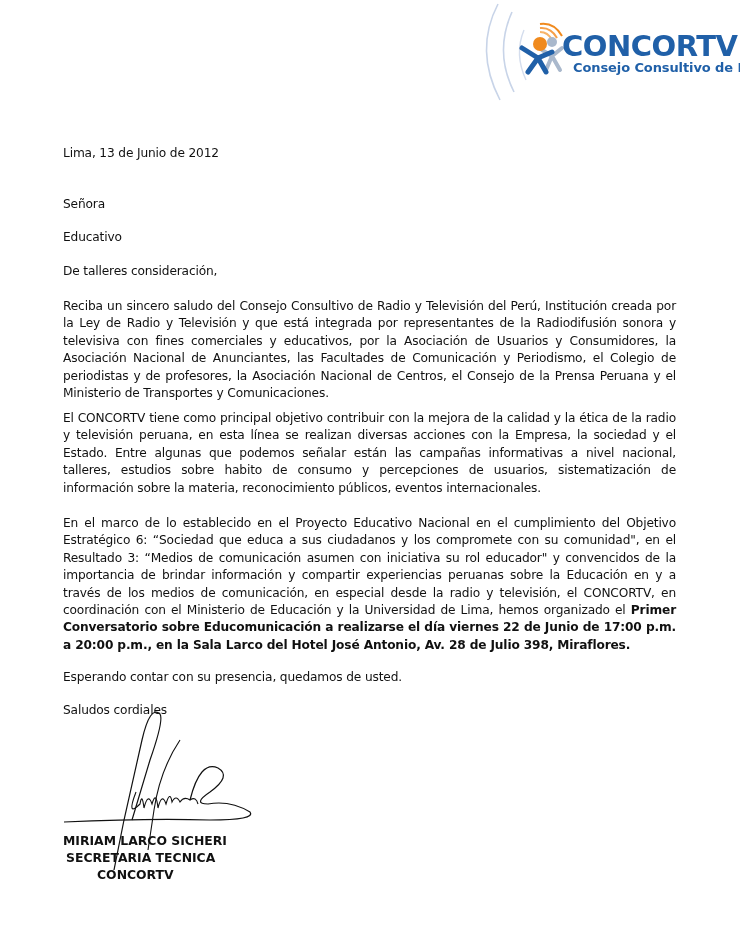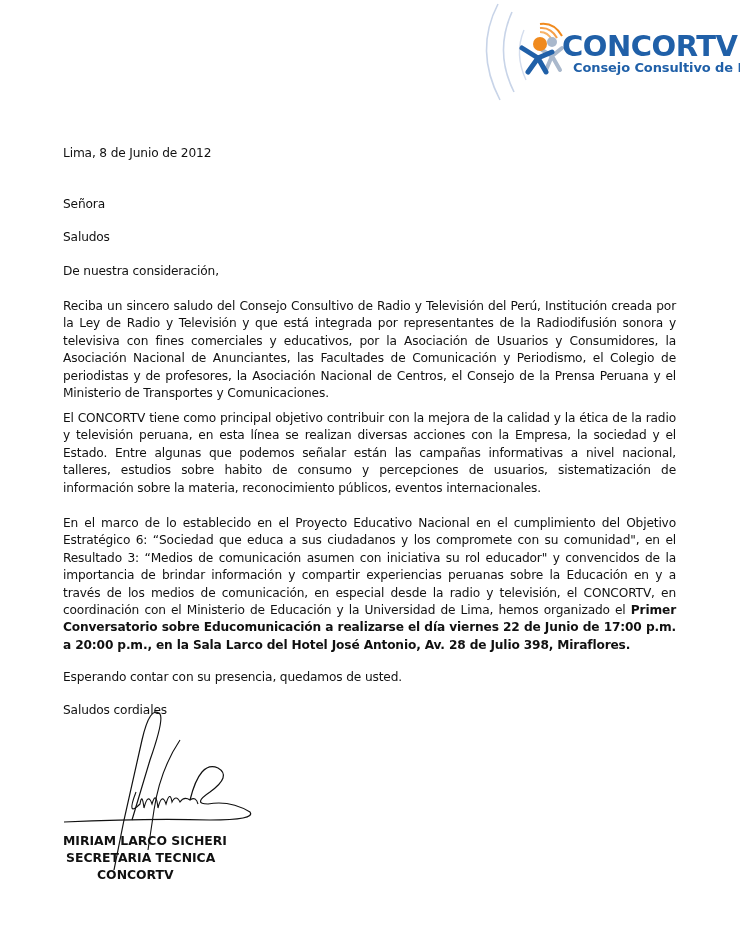--- a/index.html
+++ b/index.html
@@ -57,24 +57,24 @@
       <circle cx="82" cy="42" r="5" fill="#a9b8cc"></circle>
       <path d="M72 50 L82 56 L92 48 M82 56 L76 70 M82 56 L90 70" fill="none" stroke="#a9b8cc" stroke-width="4" stroke-linecap="round"></path>
 
       <circle cx="70" cy="44" r="7" fill="#f08a1e"></circle>
       <path d="M52 48 L68 58 L82 52 M68 58 L58 72 M68 58 L76 72" fill="none" stroke="#2060a8" stroke-width="5" stroke-linecap="round"></path>
     </svg>
     <div class="logo-word">CONCORTV</div>
     <div class="logo-sub">Consejo Consultivo de Radio y Televisión</div>
   </div>
 
-  <div class="txt date">Lima, 8 de Junio de 2012</div>
+  <div class="txt date">Lima, 13 de Junio de 2012</div>
   <div class="txt salut-line1">Señora</div>
-  <div class="txt presente">Saludos</div>
-  <div class="txt greeting">De nuestra consideración,</div>
+  <div class="txt presente">Educativo</div>
+  <div class="txt greeting">De talleres consideración,</div>
 
   <div class="txt just p1">Reciba un sincero saludo del Consejo Consultivo de Radio y Televisión del Perú, Institución creada por la Ley de Radio y Televisión y que está integrada por representantes de la Radiodifusión sonora y televisiva con fines comerciales y educativos, por la Asociación de Usuarios y Consumidores, la Asociación Nacional de Anunciantes, las Facultades de Comunicación y Periodismo, el Colegio de periodistas y de profesores, la Asociación Nacional de Centros, el Consejo de la Prensa Peruana y el Ministerio de Transportes y Comunicaciones.</div>
   <div class="txt just p2">El CONCORTV tiene como principal objetivo contribuir con la mejora de la calidad y la ética de la radio y televisión peruana, en esta línea se realizan diversas acciones con la Empresa, la sociedad y el Estado. Entre algunas que podemos señalar están las campañas informativas a nivel nacional, talleres, estudios sobre habito de consumo y percepciones de usuarios, sistematización de información sobre la materia, reconocimiento públicos, eventos internacionales.</div>
   <div class="txt just p3"><span>En el marco de lo establecido en el Proyecto Educativo Nacional en el cumplimiento del Objetivo Estratégico 6: “Sociedad que educa a sus ciudadanos y los compromete con su comunidad", en el Resultado 3: “Medios de comunicación asumen con iniciativa su rol educador" y convencidos de la importancia de brindar información y compartir experiencias peruanas sobre  la Educación en y a través de los medios de comunicación,  en especial desde la radio y televisión, el CONCORTV, en coordinación con el Ministerio de Educación y la Universidad de Lima, hemos organizado el </span><span class="bold">Primer Conversatorio sobre Educomunicación a realizarse el día viernes 22 de Junio de 17:00 p.m. a 20:00 p.m., en la Sala Larco del Hotel José Antonio, Av. 28 de Julio 398,  Miraflores.</span></div>
 
   <div class="txt closing">Esperando contar con su presencia, quedamos de usted.</div>
   <div class="txt regards">Saludos cordiales</div>
 
   <svg class="signature" width="200" height="170" viewBox="0 0 200 170">
     <path d="M52 180 L64 120 L82 40 Q90 5 100 14 Q104 20 90 60 L72 120" fill="none" stroke="#111" stroke-width="1.2"></path>

